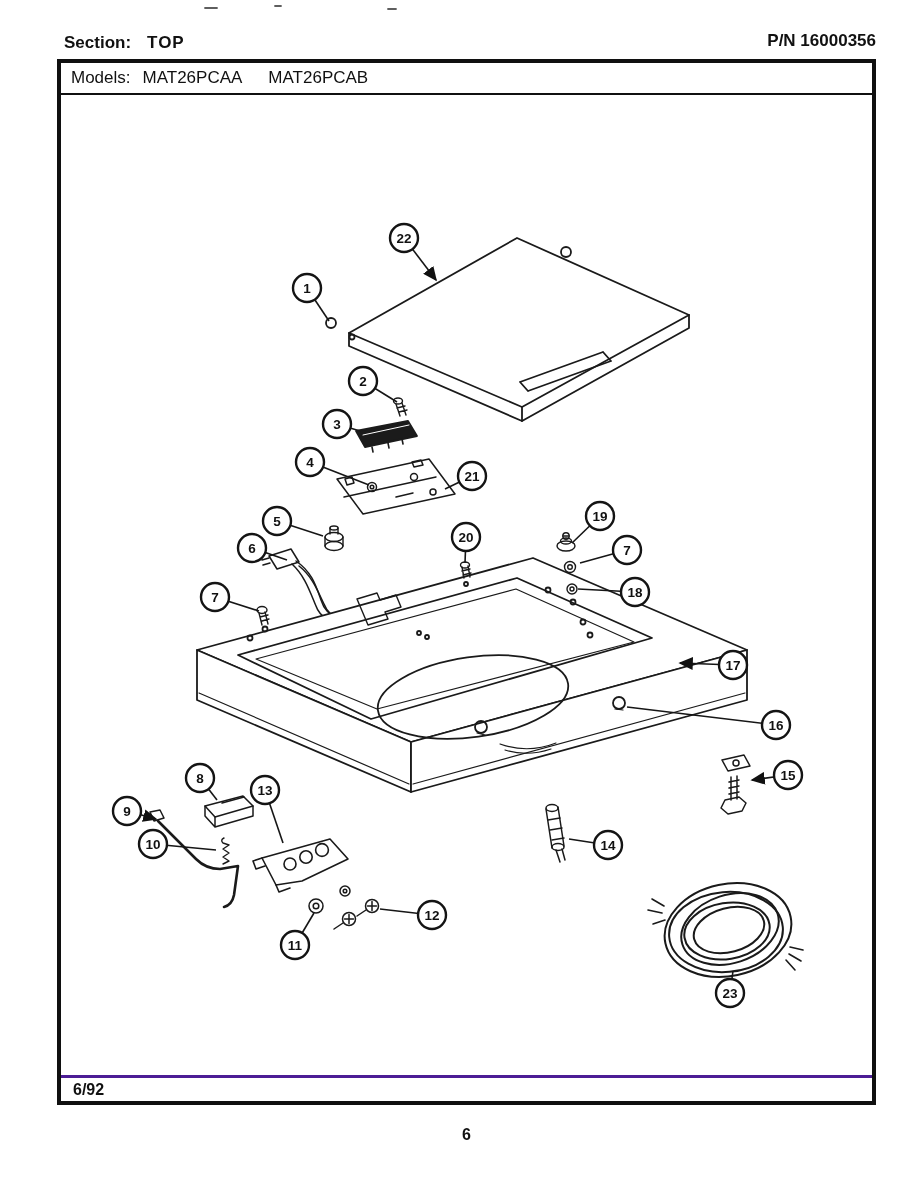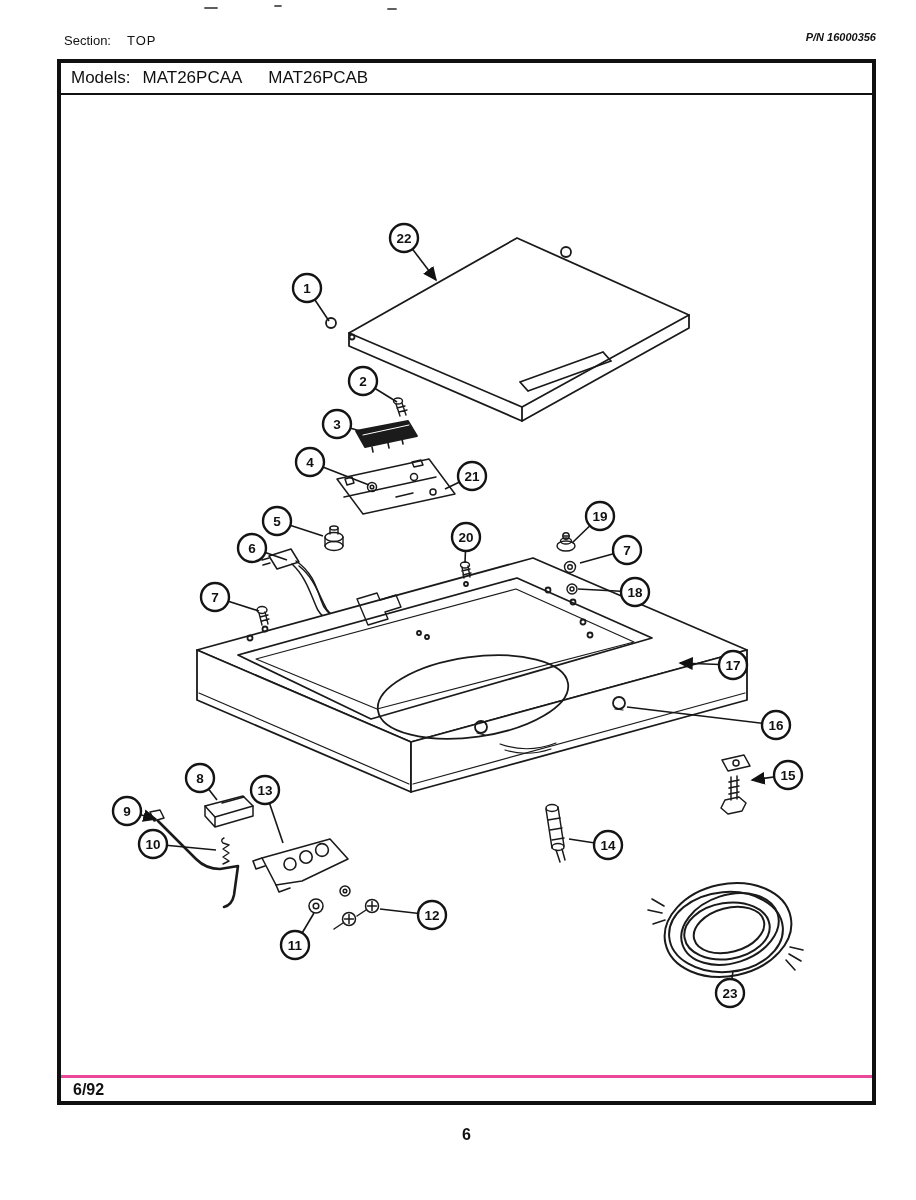--- a/index.html
+++ b/index.html
@@ -1,36 +1,36 @@
 <!DOCTYPE html>
 <html><head>
 <meta charset="utf-8">
 <style>
   * { margin:0; padding:0; box-sizing:border-box; }
   html,body { background:#ffffff; }
   .page {
     position:relative; width:916px; height:1200px; background:#fff;
     font-family:"Liberation Sans", sans-serif; color:#111; overflow:hidden;
   }
-  .section { position:absolute; left:64px; top:33px; font-weight:normal; font-size:13px; }
+  .section { position:absolute; left:64px; top:33px; font-weight:bold; font-size:17px; }
   .section .sec-val { margin-left:16px; letter-spacing:1px; }
-  .pn { position:absolute; right:40px; top:31px; font-weight:bold; font-size:11px;font-style:italic; }
+  .pn { position:absolute; right:40px; top:31px; font-weight:bold; font-size:17px; }
   .frame {
     position:absolute; left:57px; top:59px; width:819px; height:1046px;
     border:4px solid #101010;
   }
   .models-row {
     position:absolute; left:0; right:0; top:0; padding:5px 10px 5px;
     border-bottom:2px solid #101010; font-weight:normal; font-size:17px;
   }
   .models-row .model-a { margin-left:12px; }
   .models-row .model-b { margin-left:26px; }
   .footer-row {
     position:absolute; left:0; right:0; bottom:0; height:26px;
-    border-top:3px solid #ec4899; padding:3px 12px 0; font-weight:bold; font-size:16px;
+    border-top:3px solid #4c1d95; padding:3px 12px 0; font-weight:bold; font-size:16px;
   }
   .page-num {
     position:absolute; left:57px; width:819px; top:1126px; text-align:center;
     font-weight:bold; font-size:16px;
   }
   #diagram { position:absolute; left:0; top:0; }
   #diagram .art { stroke:#1a1a1a; fill:none; stroke-width:1.8; stroke-linejoin:round; stroke-linecap:round; }
   #diagram .leader { stroke:#161616; stroke-width:1.6; fill:none; }
   #diagram .co-circle { fill:#fff; stroke:#141414; stroke-width:2.4; }
   #diagram .co-num {

